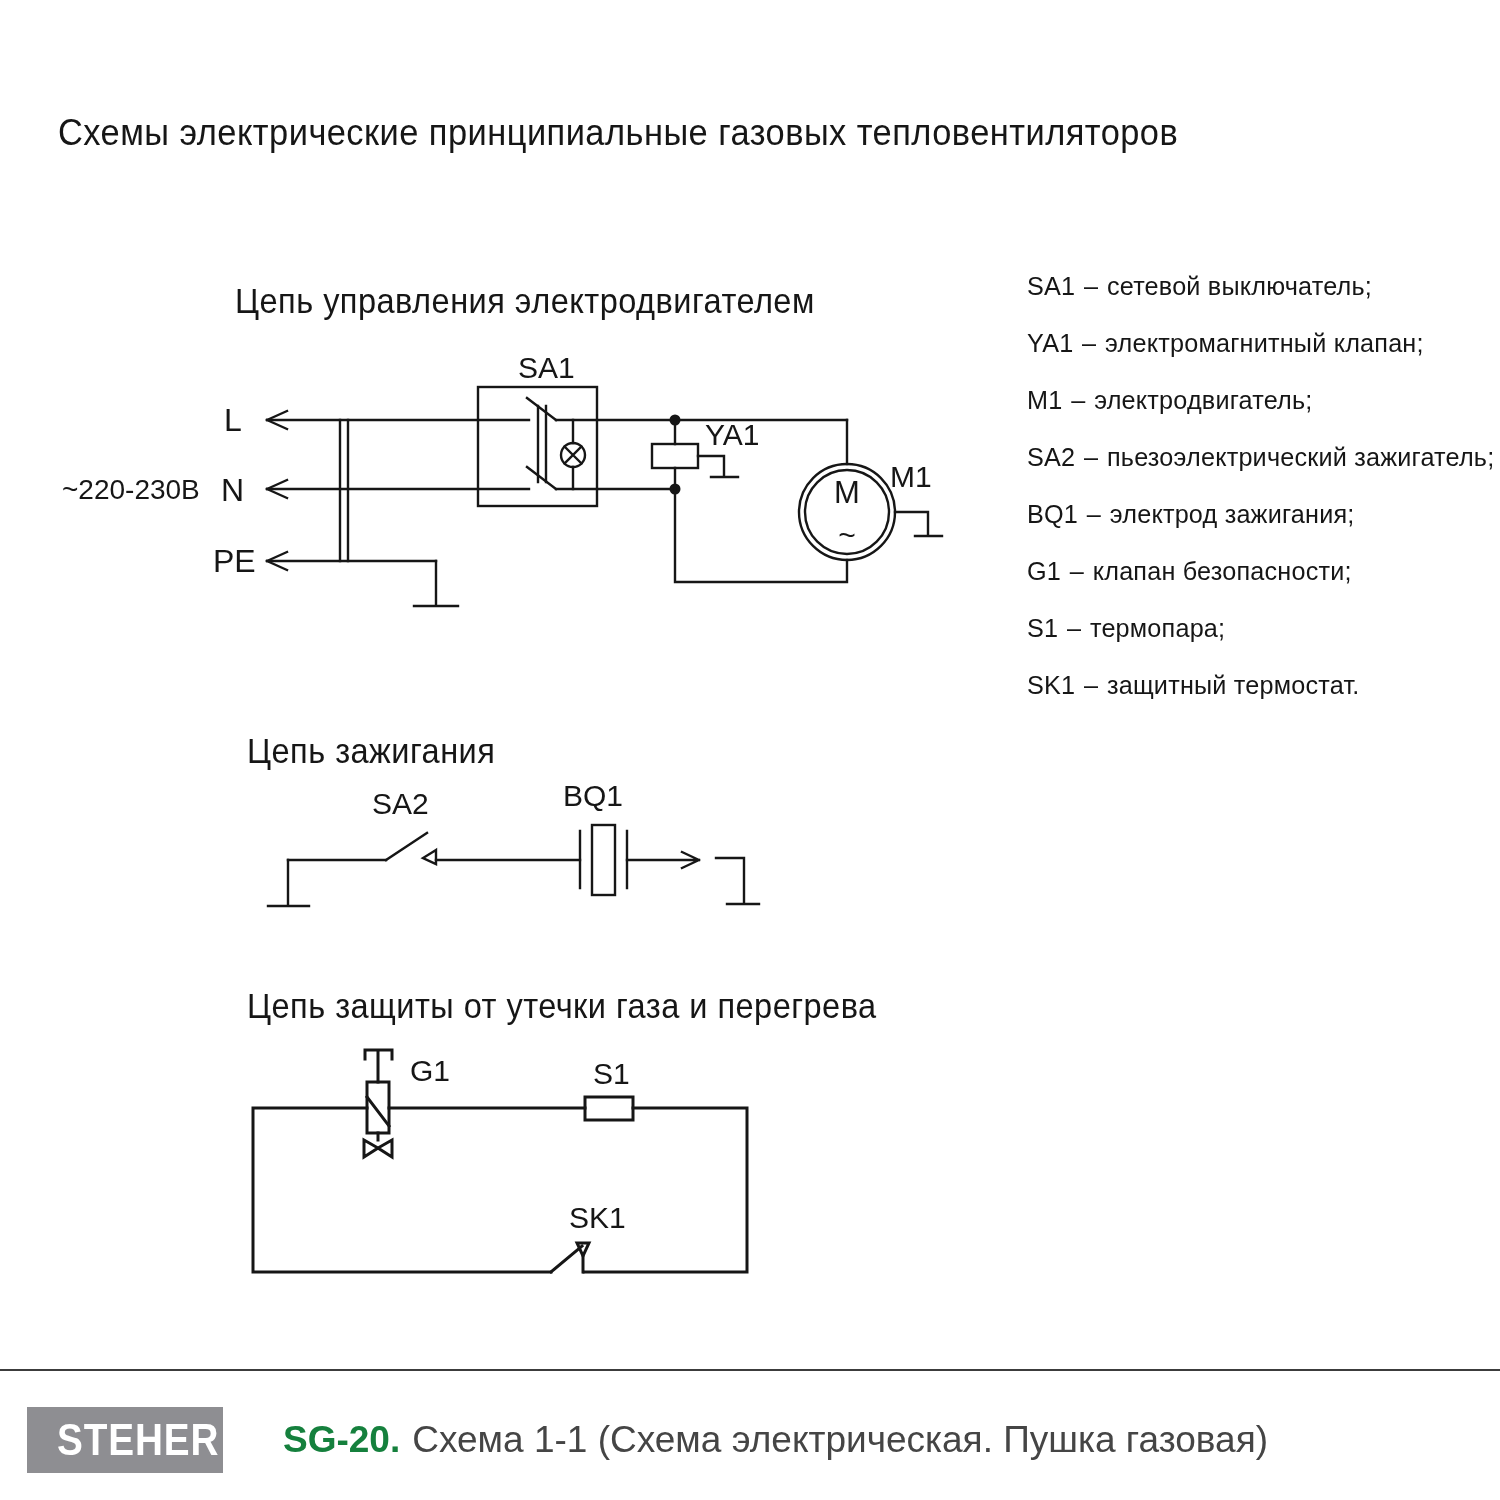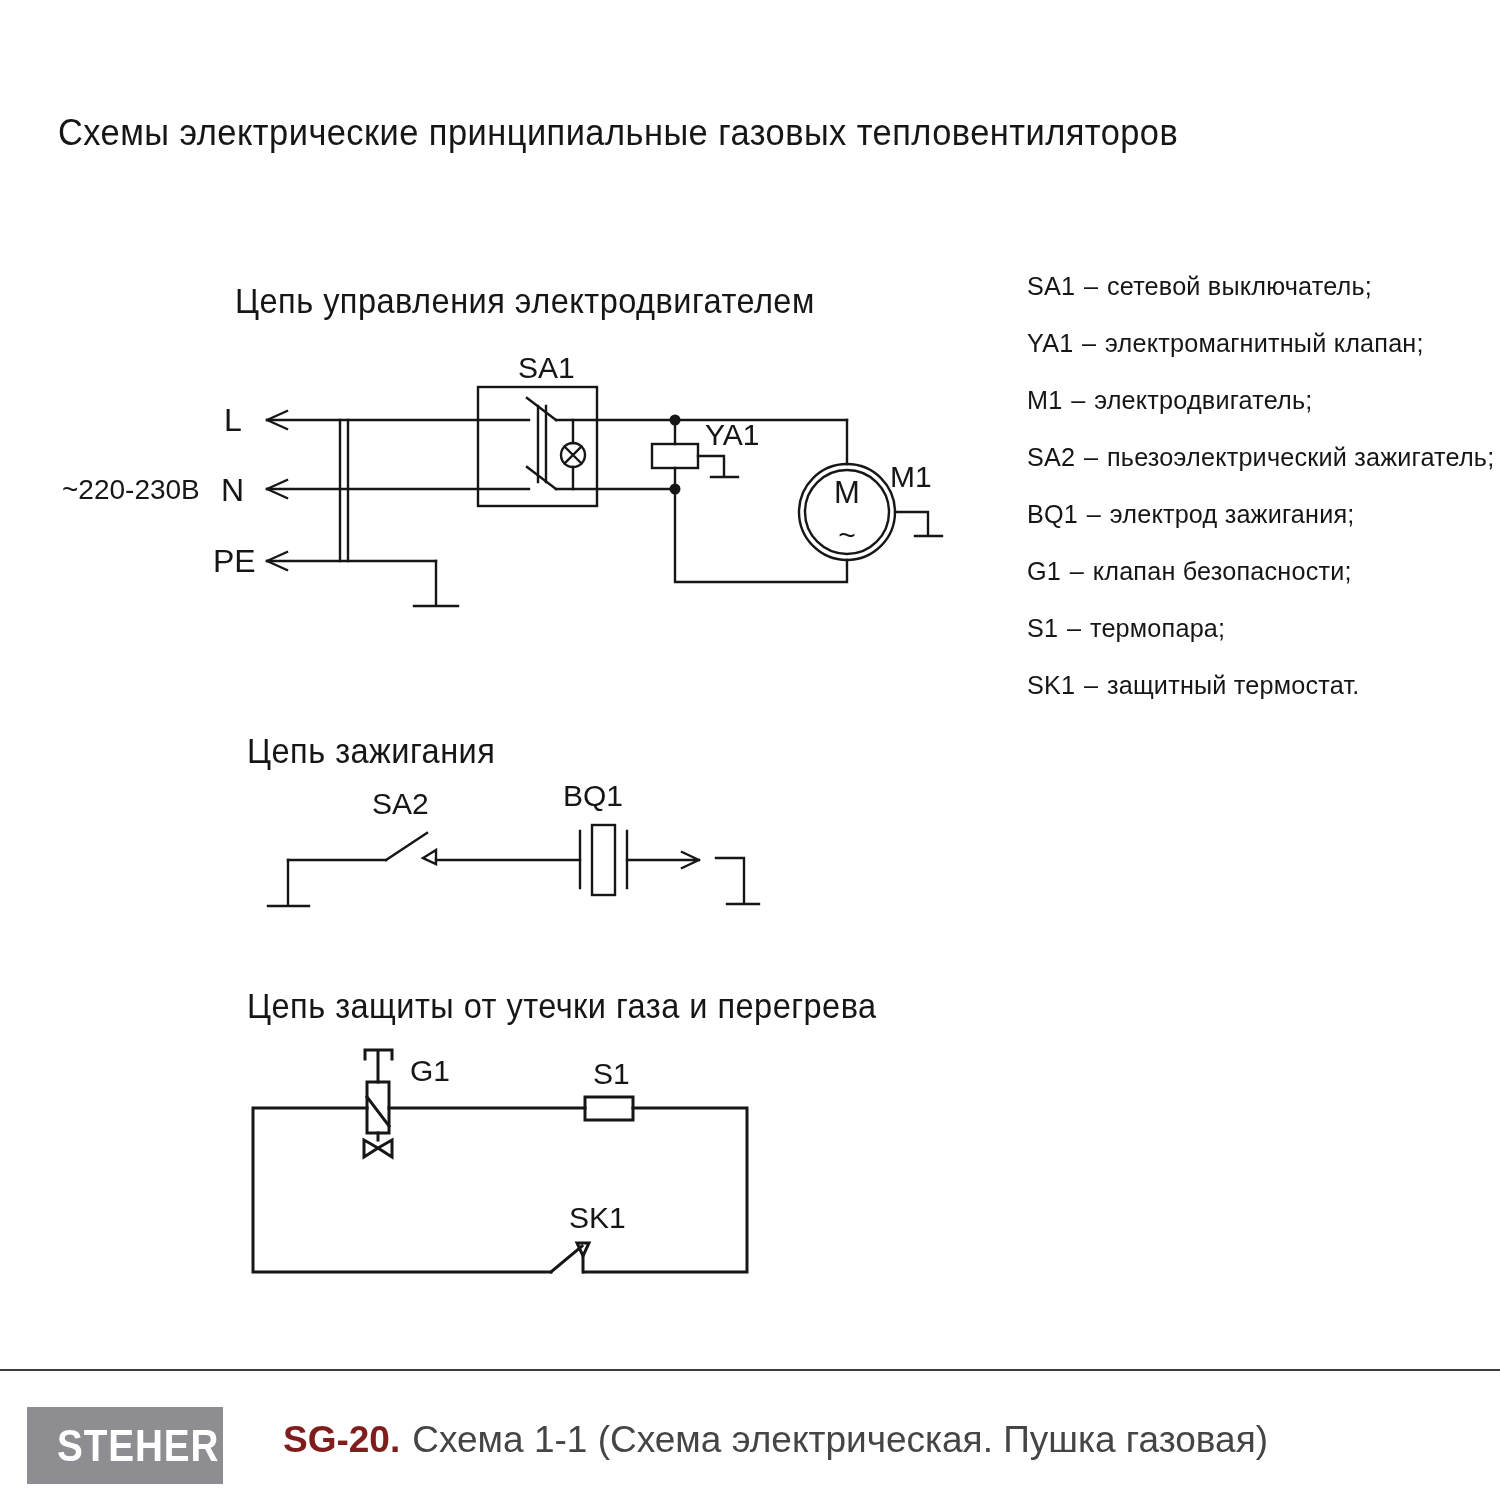--- a/index.html
+++ b/index.html
@@ -24,29 +24,29 @@
     font-family:"Liberation Sans","DejaVu Sans",sans-serif;fill:#161616;
   }
   .legend{left:1027px;top:272px;width:460px;}
   .legend-item{
     font-size:26px;line-height:28px;margin-bottom:29px;white-space:nowrap;
     transform:scaleX(0.97);transform-origin:left top;letter-spacing:0.2px;
   }
   .legend-item .sep{margin:0 9px;}
   .footer-rule{left:0;top:1369px;width:1500px;height:2px;background:#3c3c3c;}
   .brand{
-    left:27px;top:1407px;width:196px;height:77px;background:#8e8e92;
+    left:27px;top:1407px;width:196px;height:66px;background:#8e8e92;
     display:flex;align-items:center;padding-left:20px;box-sizing:border-box;
   }
   .brand-name{
     color:#ffffff;font-size:44px;font-weight:700;letter-spacing:1px;margin-left:10px;
     transform:scaleX(0.88);transform-origin:left center;line-height:1;white-space:nowrap;
   }
   .caption{left:283px;top:1419px;font-size:37px;white-space:nowrap;}
-  .caption .model{font-weight:700;color:#7f1d1d;text-align:center;}
+  .caption .model{font-weight:700;color:#15803d;text-align:center;}
   .caption .desc{font-weight:400;color:#454545;margin-left:12px;text-align:right;}
 </style>
 </head>
 <body>
 
 <div class="abs main-title">Схемы электрические принципиальные газовых тепловентиляторов</div>
 <div class="abs sec-title t1">Цепь управления электродвигателем</div>
 <div class="abs sec-title t2">Цепь зажигания</div>
 <div class="abs sec-title t3">Цепь защиты от утечки газа и перегрева</div>
 

